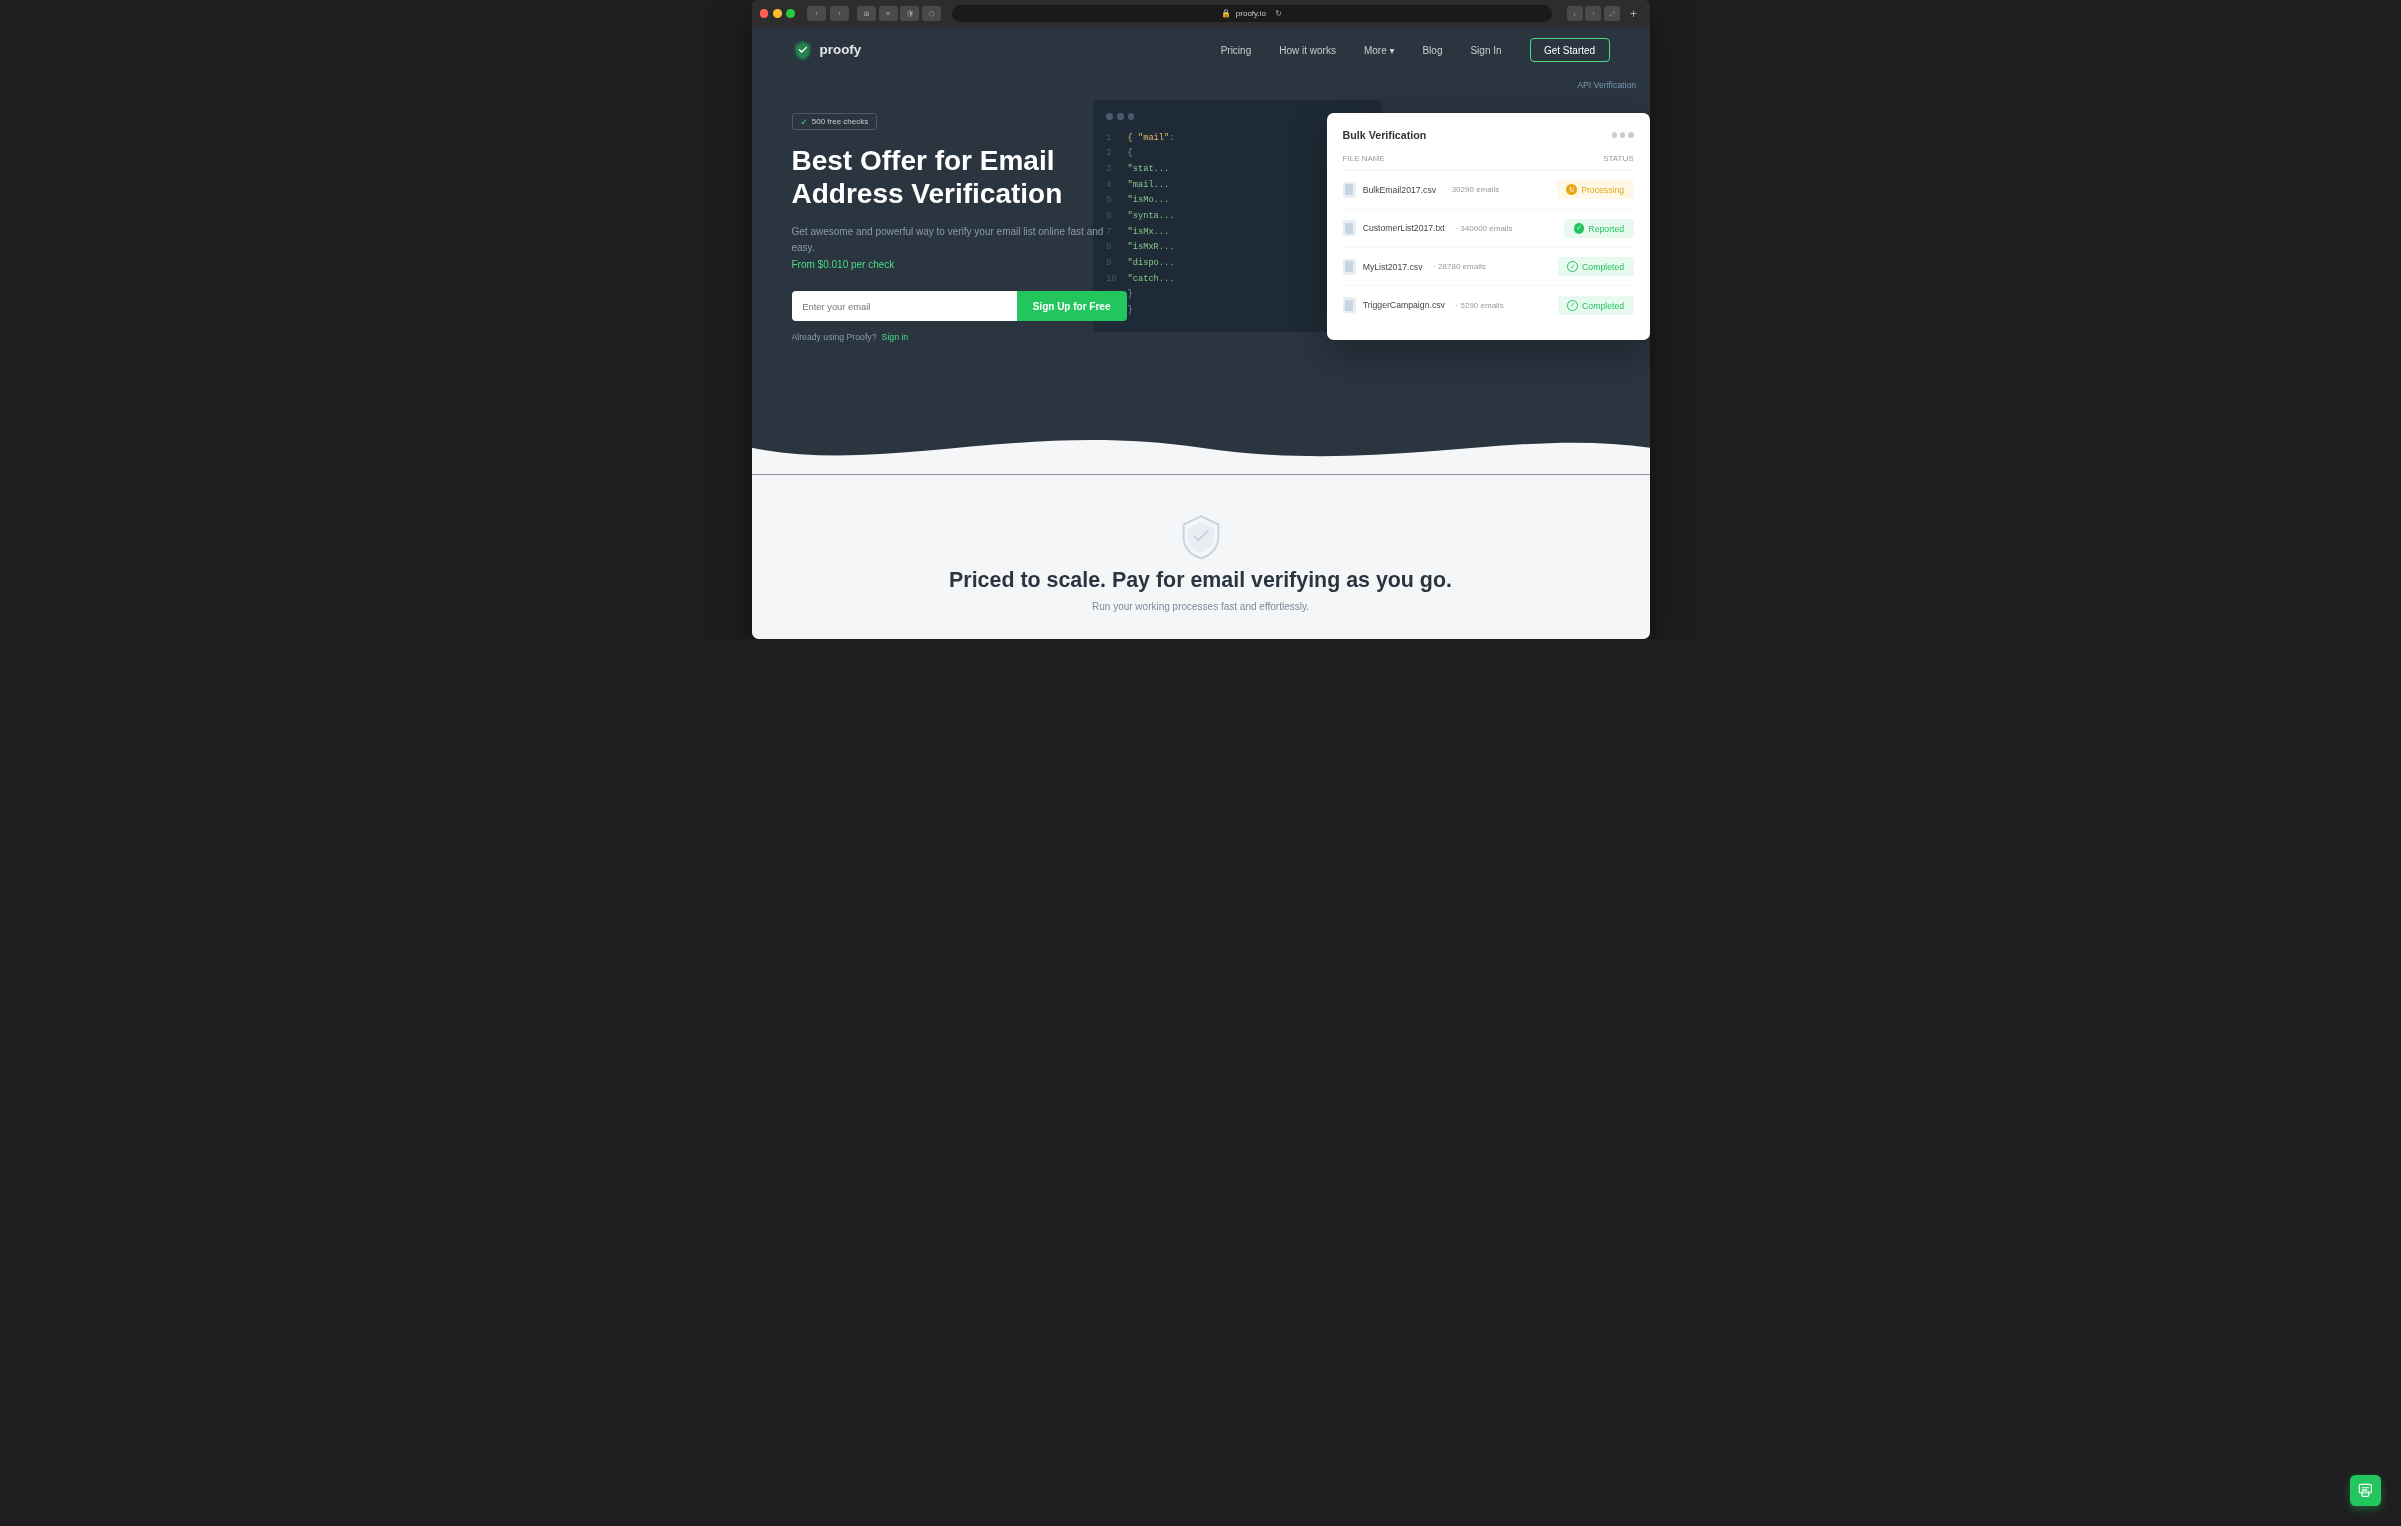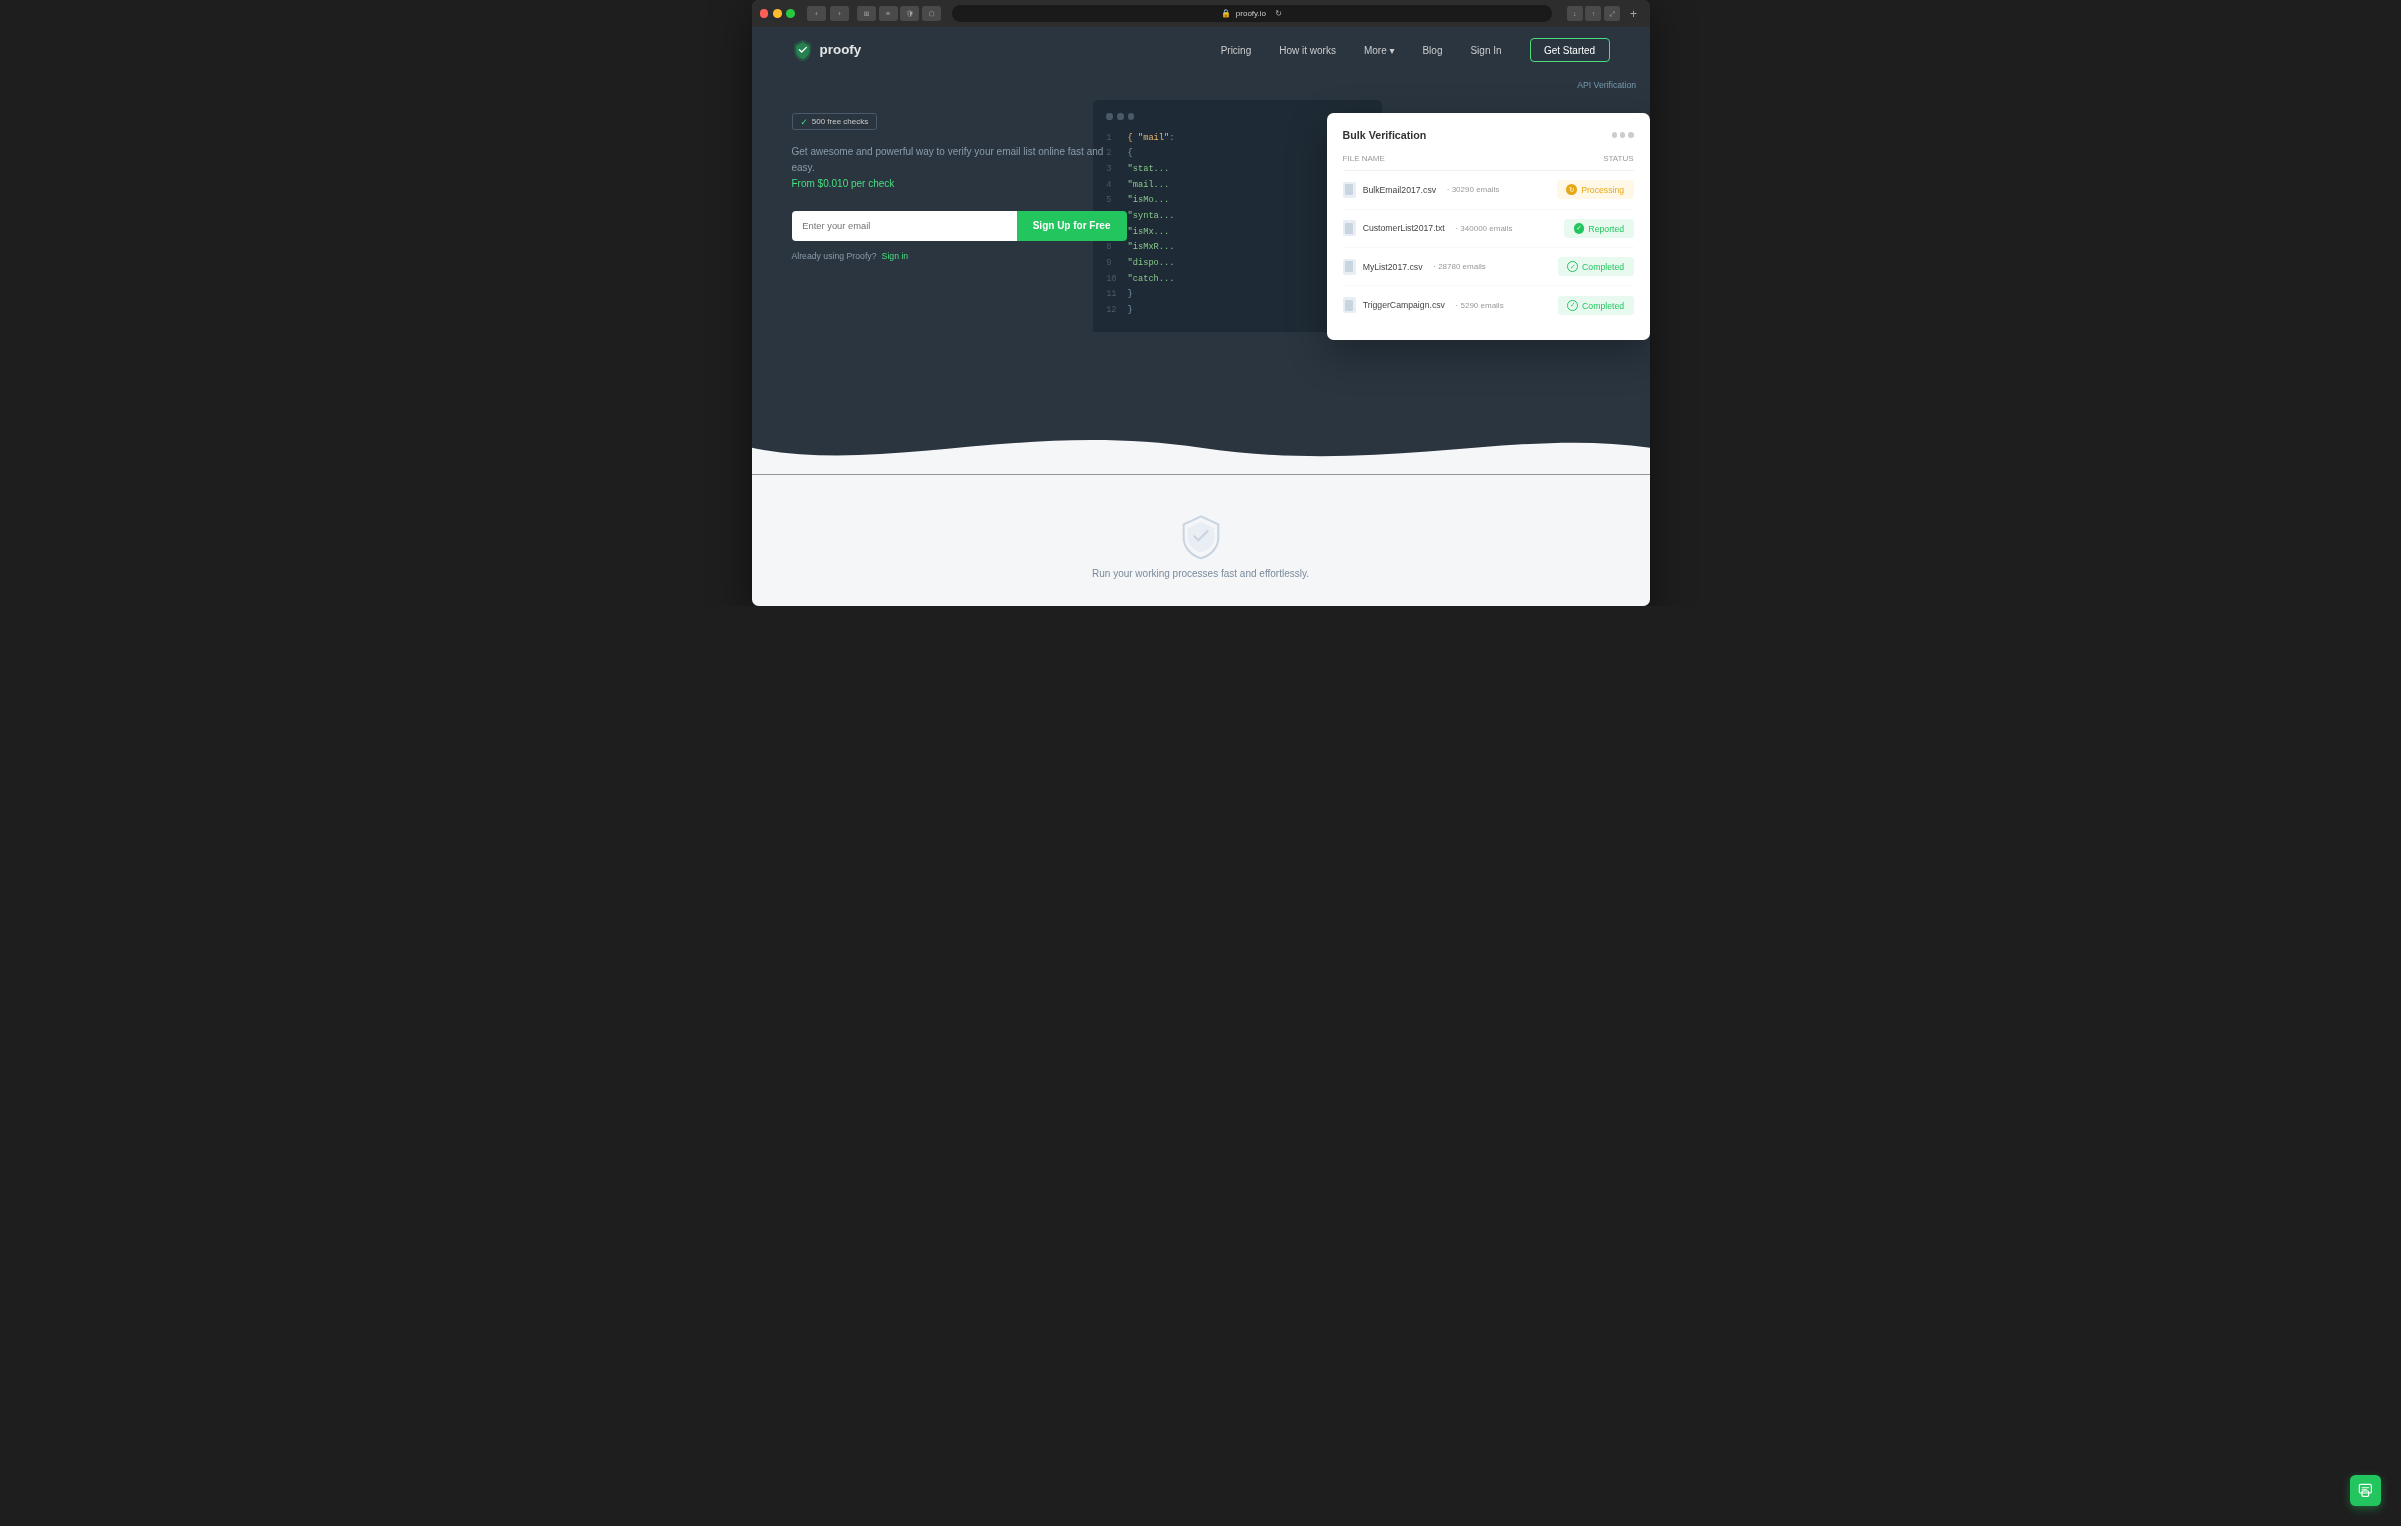--- a/index.html
+++ b/index.html
@@ -237,20 +237,21 @@
         <button class="nav-get-started">Get Started</button>
       </div>
     </nav>
 
     <div class="hero">
       <div class="hero-content">
         <div class="free-badge">
           <span class="free-badge-check">✓</span>
           <span>500 free checks</span>
         </div>
+        <h1 class="hero-title">Best Offer for Email Address Verification</h1>
         <p class="hero-subtitle">Get awesome and powerful way to verify your email list online fast and easy.</p>
         <p class="hero-price">
           <span>From </span><span style="color:#4ade80">$0.010 per check</span>
         </p>
         <div class="email-form">
           <input class="email-input" type="email" placeholder="Enter your email" style="">
           <button class="signup-btn">Sign Up for Free</button>
         </div>
         <p class="already-text">
           <span>Already using Proofy?</span>
@@ -400,20 +401,21 @@
     </div>
 
     <div class="bottom-section">
       <div class="bottom-shield">
         <svg viewBox="0 0 60 70" fill="none" xmlns="http://www.w3.org/2000/svg">
           <path d="M30 2L4 14v20c0 14 11 27 26 31 15-4 26-17 26-31V14L30 2z" fill="none" stroke="#c8d4e0" stroke-width="3"></path>
           <path d="M30 10L10 20v14c0 10 8 19 20 22 12-3 20-12 20-22V20L30 10z" fill="#e8eef4"></path>
           <path d="M20 32l6 6 14-14" stroke="#c8d4e0" stroke-width="3" stroke-linecap="round" stroke-linejoin="round"></path>
         </svg>
       </div>
+      <h2 class="bottom-title">Priced to scale. Pay for email verifying as you go.</h2>
       <p class="bottom-subtitle">Run your working processes fast and effortlessly.</p>
     </div>
 
   </div>
 </div>
 
 <div class="chat-btn">
   <svg width="14.7" height="14.7" viewBox="0 0 22 22" fill="none" xmlns="http://www.w3.org/2000/svg">
     <rect x="2" y="2" width="18" height="13" rx="2" stroke="white" stroke-width="1.8"></rect>
     <rect x="6" y="12" width="10" height="8" rx="1.5" stroke="white" stroke-width="1.8"></rect>

